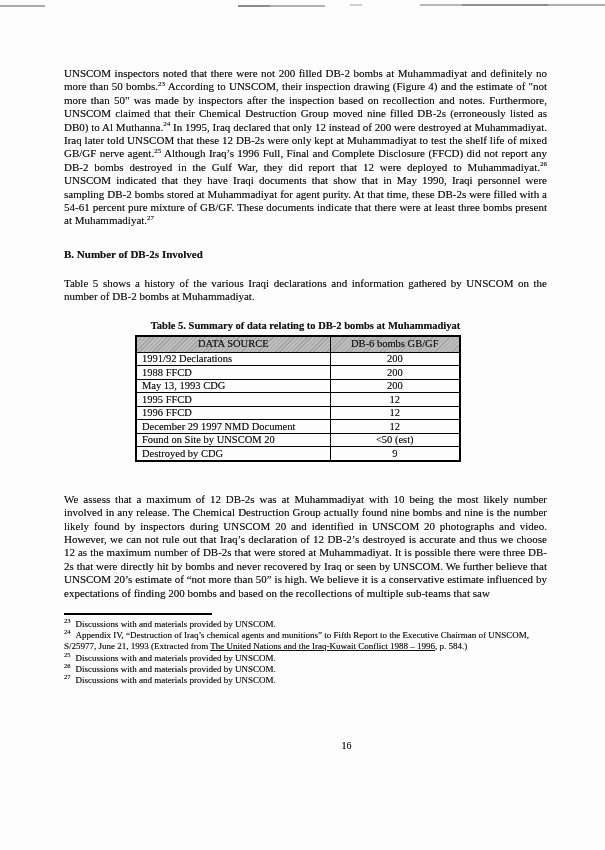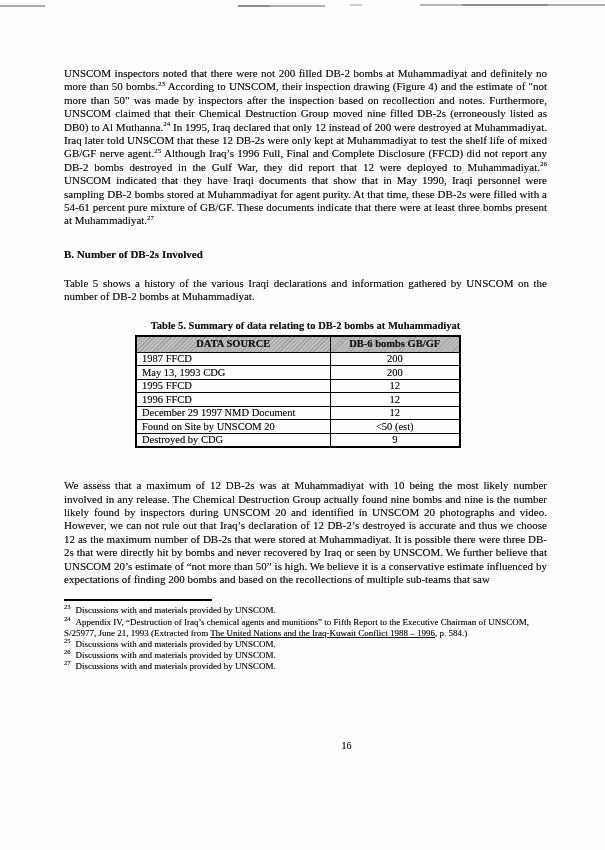--- a/index.html
+++ b/index.html
@@ -47,21 +47,21 @@
     line-height: 11.5px;
     border: 2px solid #000;
   }
   table.data-table th, table.data-table td {
     border: 1.4px solid #000;
     padding: 0.5px 5px;
   }
   table.data-table th {
     background-color: #b7b7b7;
     background-image: repeating-linear-gradient(135deg, rgba(0,0,0,0.12) 0px, rgba(0,0,0,0.12) 1px, rgba(255,255,255,0.10) 1px, rgba(255,255,255,0.10) 3px);
-    font-weight: bold;
+    font-weight: normal;
     text-align: center;
     height: 14px;
   }
   table.data-table col.c1 { width: 194px; }
   table.data-table col.c2 { width: 130px; }
   table.data-table td.num { text-align: center; }
   #p3 { margin-top: 31px; }
   sup {
     font-size: 7px;
     line-height: 0;
@@ -131,21 +131,25 @@
           <col class="c2">
         </colgroup>
       <thead>
         <tr>
           <th>DATA SOURCE</th>
           <th>DB-6 bombs GB/GF</th>
         </tr>
       </thead>
       <tbody>
           <tr>
-            <td>1987 FFCD</td>
+            <td>1991/92 Declarations</td>
+            <td class="num">200</td>
+          </tr>
+          <tr>
+            <td>1988 FFCD</td>
             <td class="num">200</td>
           </tr>
           <tr>
             <td>May 13, 1993 CDG</td>
             <td class="num">200</td>
           </tr>
           <tr>
             <td>1995 FFCD</td>
             <td class="num">12</td>
           </tr>

